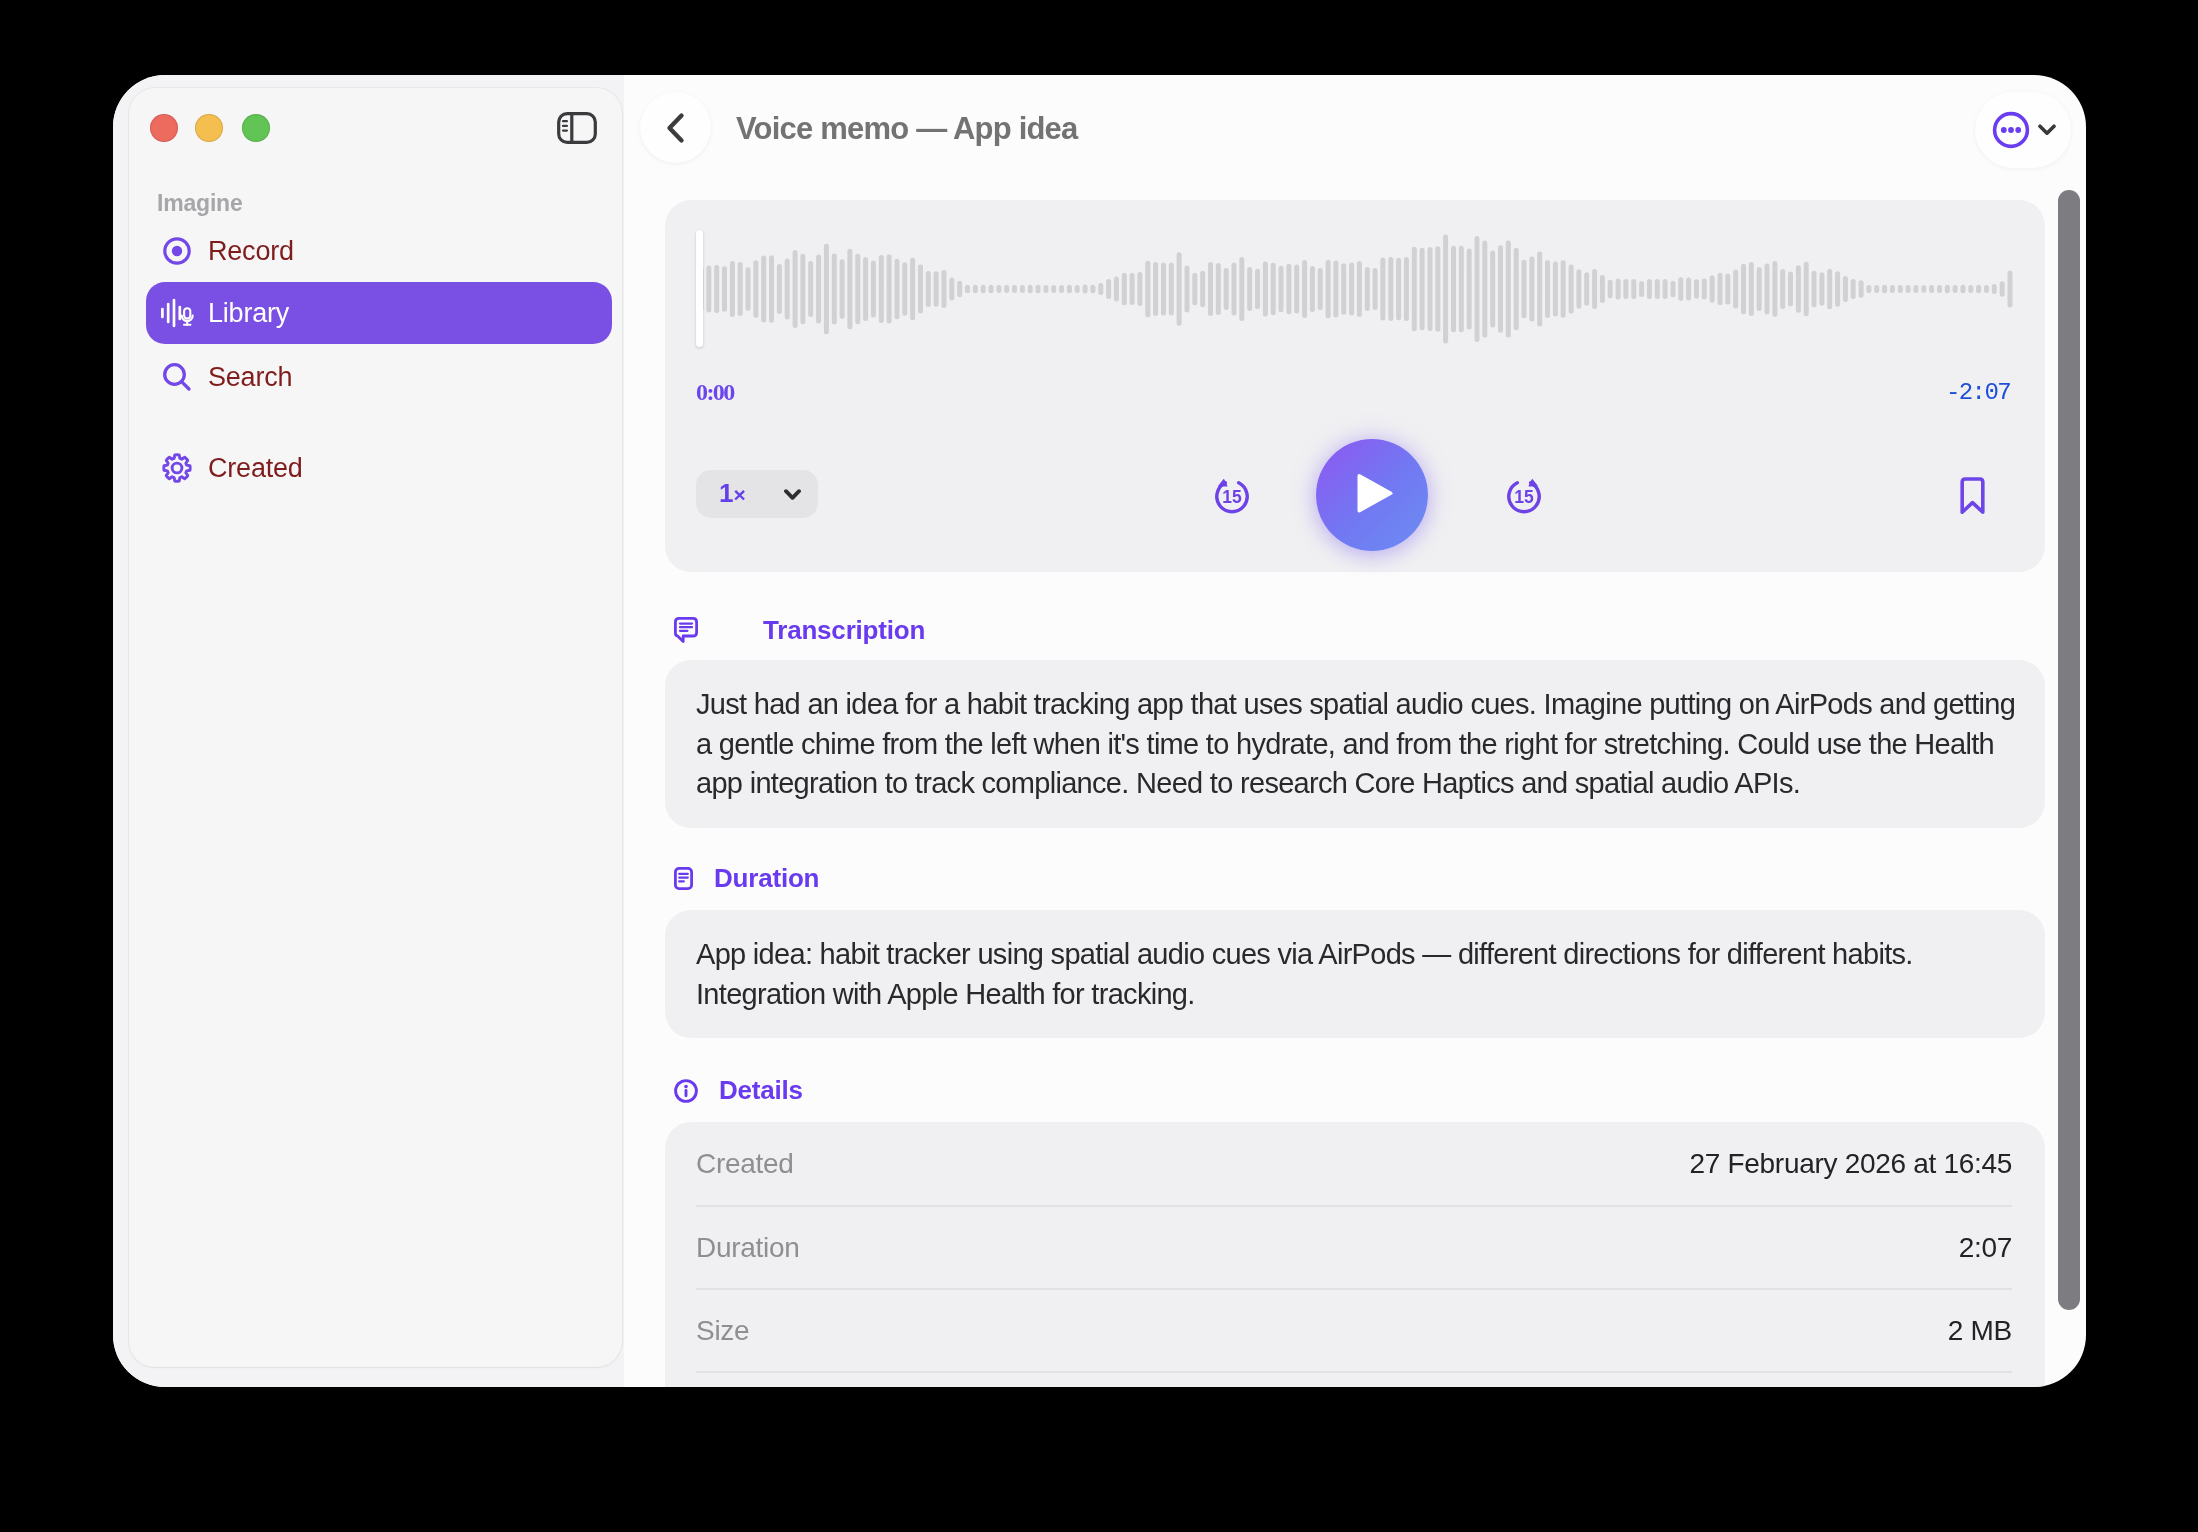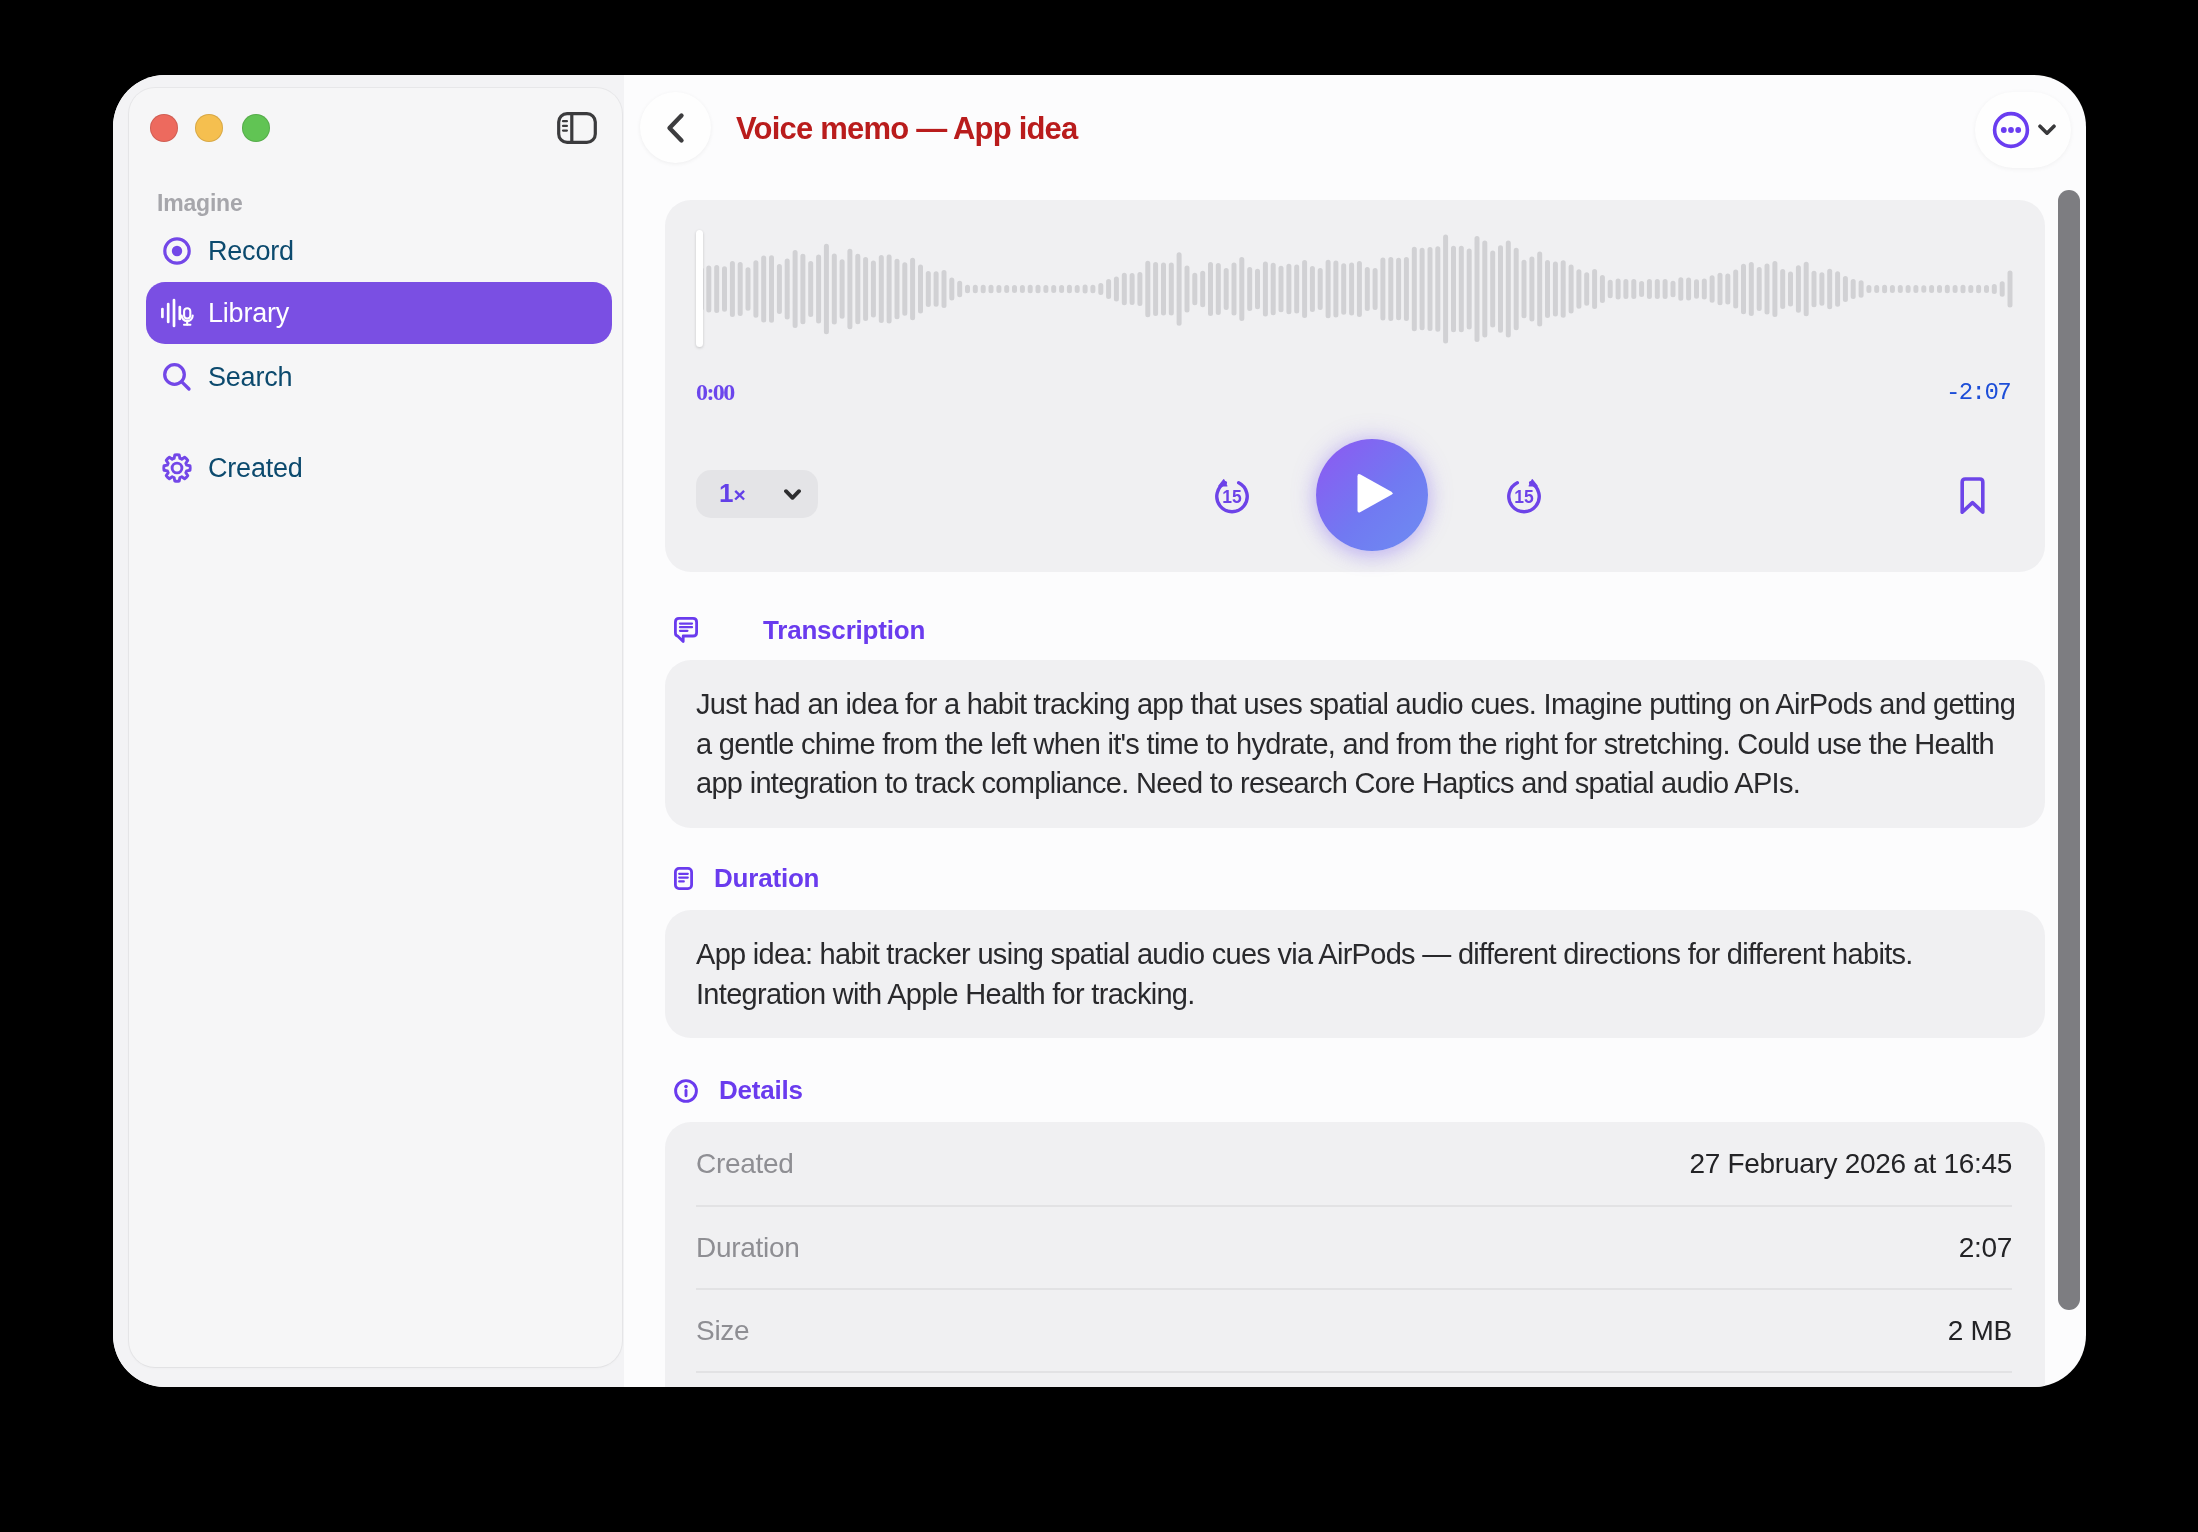--- a/index.html
+++ b/index.html
@@ -14,26 +14,26 @@
   
   .tl { position:absolute; width:28px; height:28px; border-radius:50%; top:38.5px; }
   .tl.r { left:36.5px; background:#ed6a5e; box-shadow:inset 0 0 0 1px rgba(0,0,0,0.12); }
   .tl.y { left:82px;  background:#f5bf4f; box-shadow:inset 0 0 0 1px rgba(0,0,0,0.12); }
   .tl.g { left:128.5px; background:#61c454; box-shadow:inset 0 0 0 1px rgba(0,0,0,0.12); }
   .sbtoggle { position:absolute; left:444px; top:37px; }
   .applabel { position:absolute; left:44px; top:115px; font-size:23px; font-weight:700; color:#a6a6ab; letter-spacing:-0.2px; }
   .navitem { position:absolute; left:33px; width:466px; height:62px; border-radius:19px;
     display:flex; align-items:center; }
   .navitem .ic { width:62px; display:flex; justify-content:center; }
-  .navitem .txt { font-size:27px; color:#0c4a6e; letter-spacing:-0.2px; }
+  .navitem .txt { font-size:27px; color:#7f1d1d; letter-spacing:-0.2px; }
   .navitem.sel { background:#7a4fe3; }
   .navitem.sel .txt { color:#fff; }
   .backbtn { position:absolute; left:527px; top:17px; width:71px; height:71px; border-radius:50%;
     background:#fefefe; box-shadow:0 1px 4px rgba(0,0,0,0.06); display:flex; align-items:center; justify-content:center; }
-  .title { position:absolute; left:623px; top:36px; font-size:31px; font-weight:700; color:#b91c1c; letter-spacing:-0.8px; }
+  .title { position:absolute; left:623px; top:36px; font-size:31px; font-weight:700; color:#737373; letter-spacing:-0.8px; }
   .menubtn { position:absolute; left:1862px; top:17px; width:96px; height:76px; border-radius:38px;
     background:#fefefe; box-shadow:0 1px 5px rgba(0,0,0,0.05); display:flex; align-items:center; justify-content:center; gap:7px; }
   .scrollbar { position:absolute; left:1945px; top:115px; width:22px; height:1120px; border-radius:11px; background:#7d7d81; }
   
   .pcard { position:absolute; left:552px; top:125px; width:1380px; height:372px; border-radius:26px; background:#f0f0f2; }
   .wave { position:absolute; left:29px; top:24px; }
   .playhead { position:absolute; left:31px; top:30px; width:7px; height:117px; border-radius:4px;
     background:#fff; box-shadow:0 1px 3px rgba(0,0,0,0.18); }
   .t0 { position:absolute; left:31px; top:179px; font-family:Liberation Serif, serif;
     font-size:24px; font-weight:700; color:#6b46ec; letter-spacing:-1.6px; }

